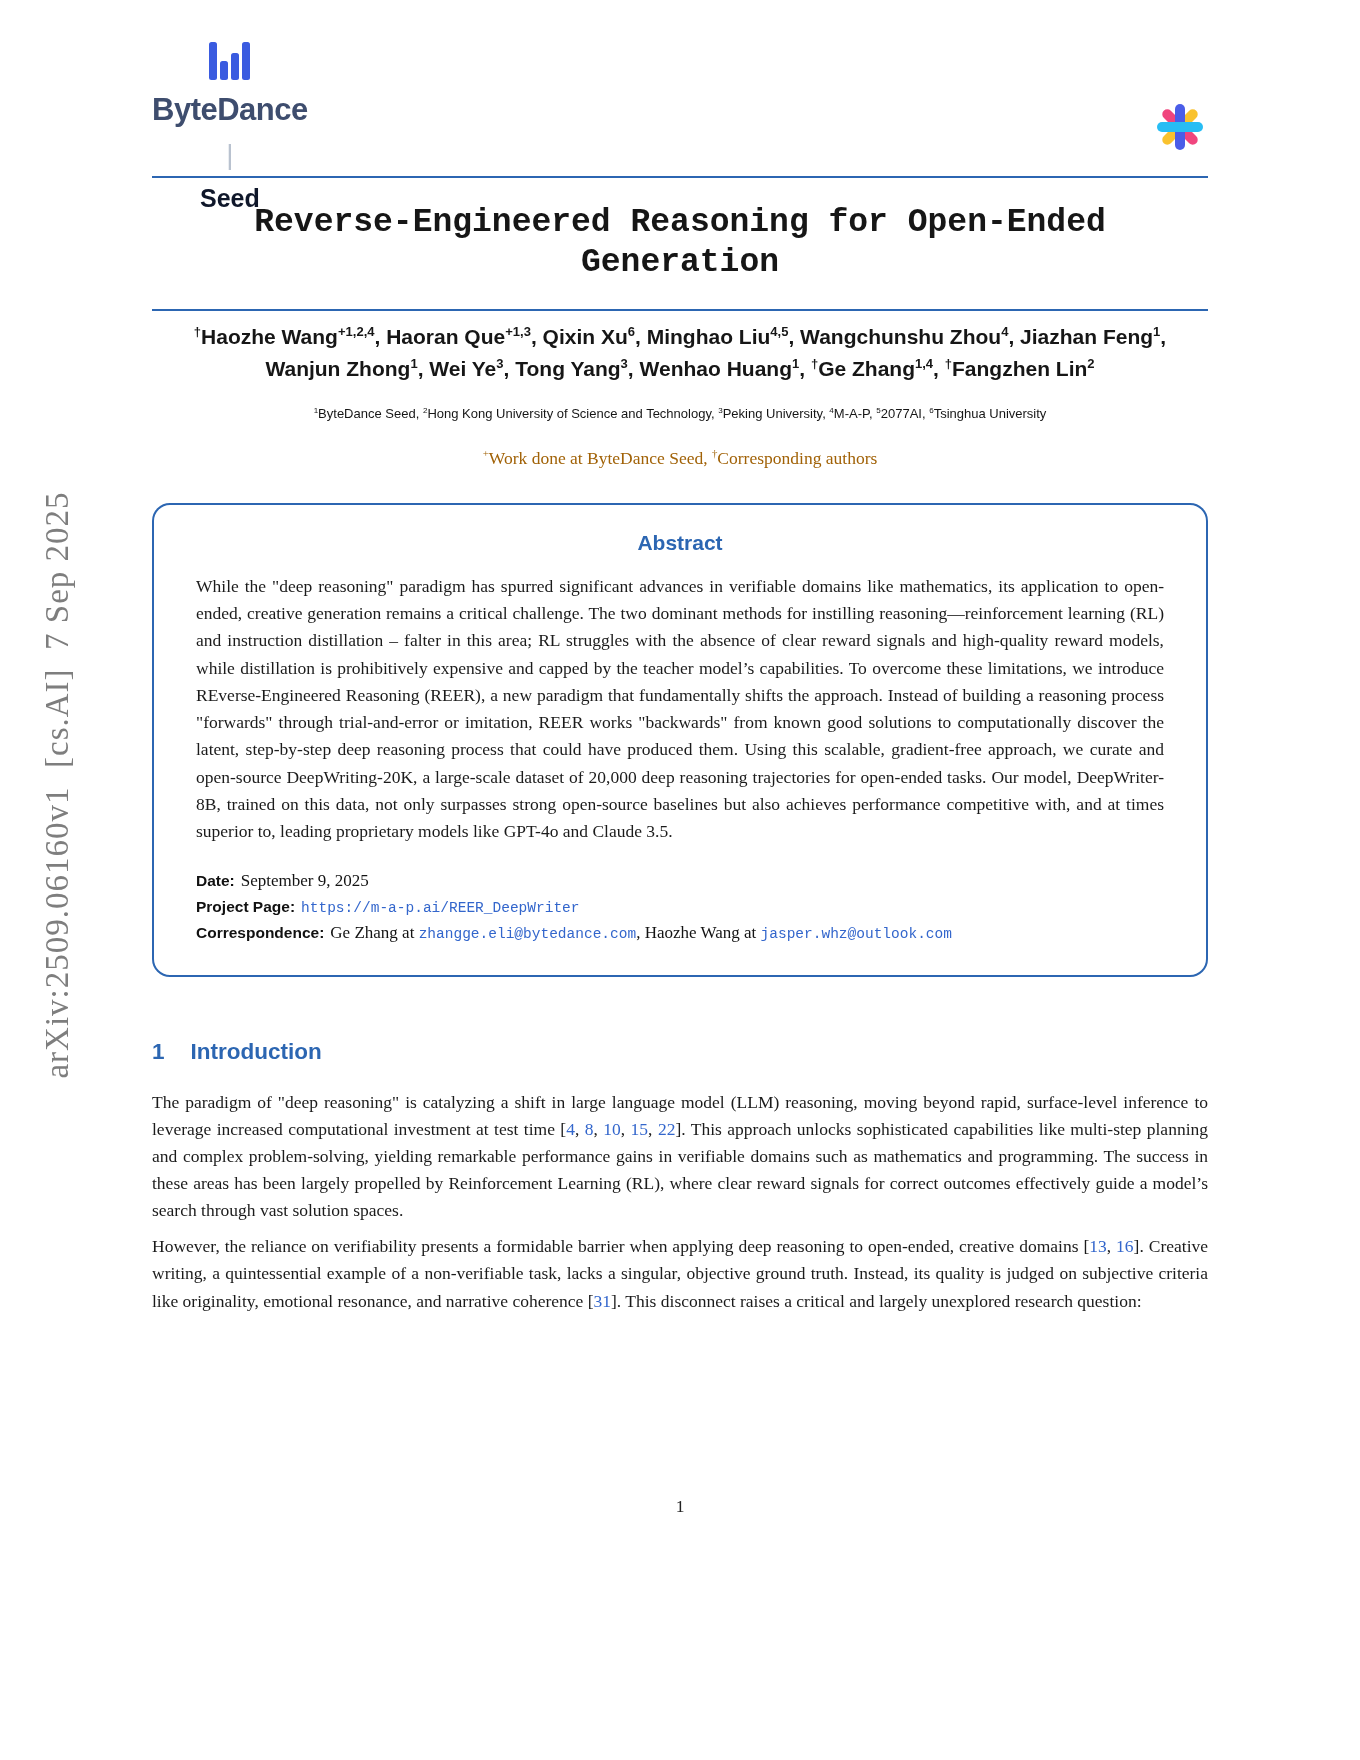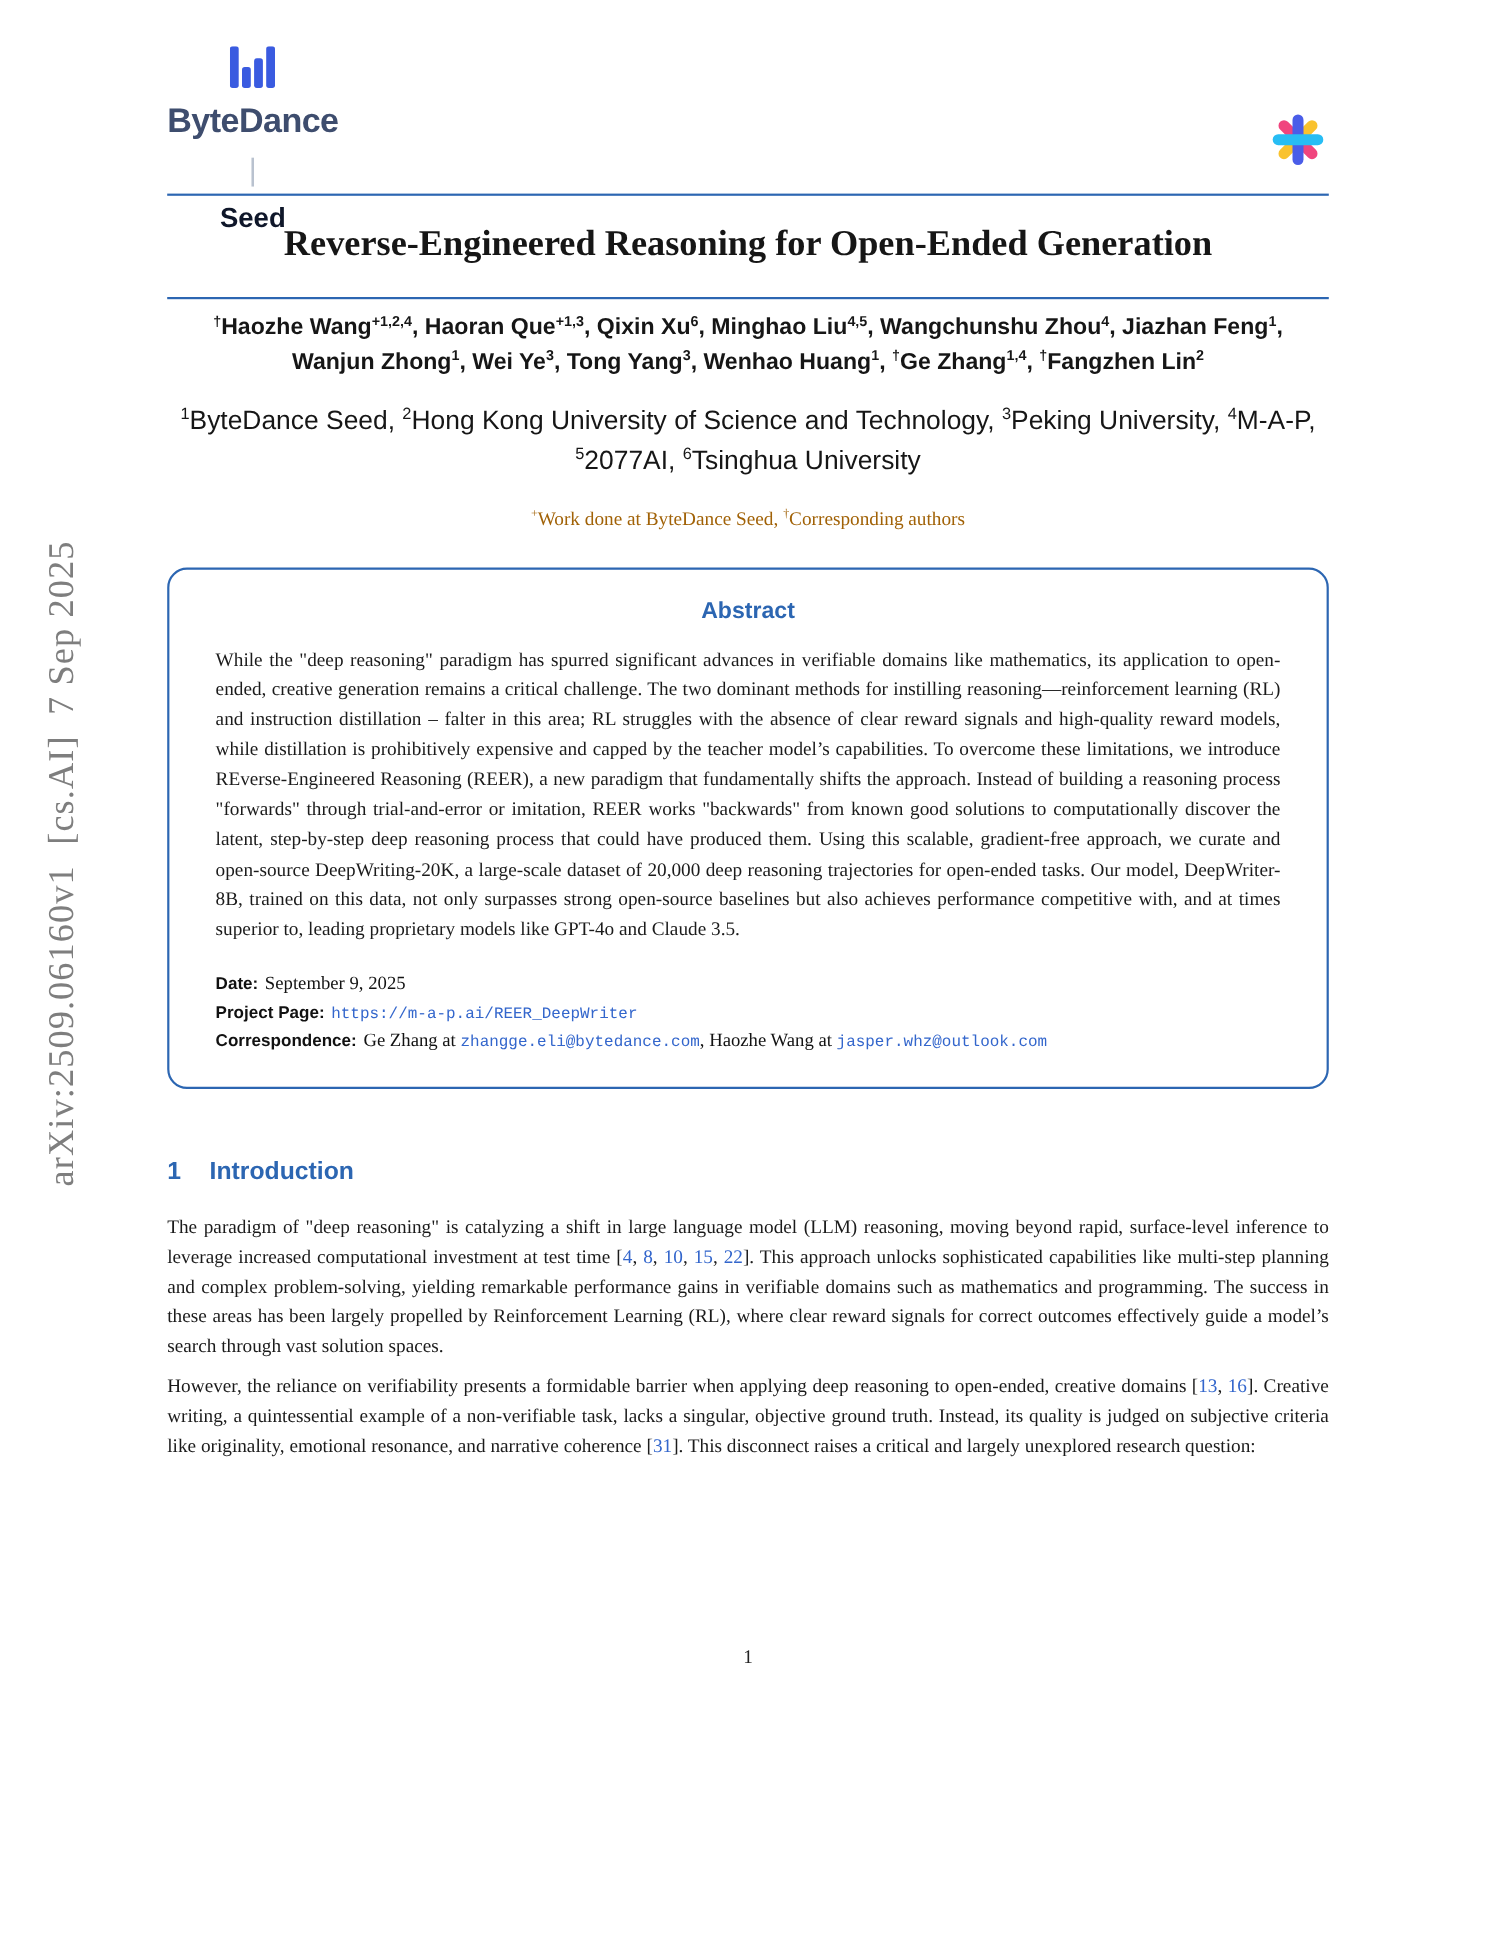--- a/index.html
+++ b/index.html
@@ -8,26 +8,26 @@
   .watermark{position:absolute;left:57px;top:785px;transform:translate(-50%,-50%) rotate(-90deg);
         white-space:pre;font-family:"Liberation Serif",serif;font-size:33px;color:#7e7e7e;letter-spacing:1px;}
   .content{position:absolute;left:152px;top:96px;width:1056px;}
   .header-row{display:flex;justify-content:space-between;align-items:center;height:62px;}
   .brand{display:flex;align-items:center;gap:12px;font-family:"Liberation Sans",sans-serif;flex-direction:column;}
   .brand-name{font-size:31px;font-weight:bold;color:#3e4d6e;letter-spacing:-0.5px;}
   .brand-divider{font-size:28px;color:#b9c2cf;font-weight:normal;margin:0 2px;transform:translateY(-1px);}
   .brand-sub{font-size:25px;font-weight:bold;color:#0f172a;}
   .rule{height:2px;background:#2c66b2;}
   .rule-top{margin-top:18px;}
-  .title{font-family:Liberation Serif, serif;font-weight:bold;font-size:33px;line-height:1.2;
+  .title{font-family:Liberation Mono, monospace;font-weight:bold;font-size:33px;line-height:1.2;
         text-align:center;color:#161616;margin:25px 0 27px;}
   .authors{font-family:"Liberation Sans",sans-serif;font-weight:bold;font-size:21px;line-height:1.5;
         text-align:center;margin-top:10px;color:#161616;padding:0 14px;}
   sup{font-size:62%;line-height:0;}
-  .affiliations{font-family:"Liberation Sans",sans-serif;font-size:24px;line-height:1.5;
+  .affiliations{font-family:"Liberation Sans",sans-serif;font-size:13px;line-height:1.5;
         text-align:center;margin-top:20px;color:#161616;}
   .note{font-size:17.5px;text-align:center;margin-top:24px;color:#a16207;}
   .abstract-box{margin-top:34px;border:2.5px solid #2c66b2;border-radius:18px;padding:26px 42px 28px;}
   .abstract-title{font-family:"Liberation Sans",sans-serif;color:#2c66b2;font-weight:bold;font-size:21px;
         text-align:center;margin-bottom:18px;}
   .abstract-body{font-size:17.5px;line-height:1.56;text-align:justify;margin:0;color:#1b1b1b;}
   .meta{margin-top:22px;line-height:1.55;}
   .meta-row{font-size:17px;}
   .meta-label{font-family:"Liberation Sans",sans-serif;font-weight:bold;font-size:15.5px;color:#111;margin-right:6px;}
   .mono-link{font-family:"Liberation Mono",monospace;font-size:14.5px;color:#3366cc;text-decoration:none;}

